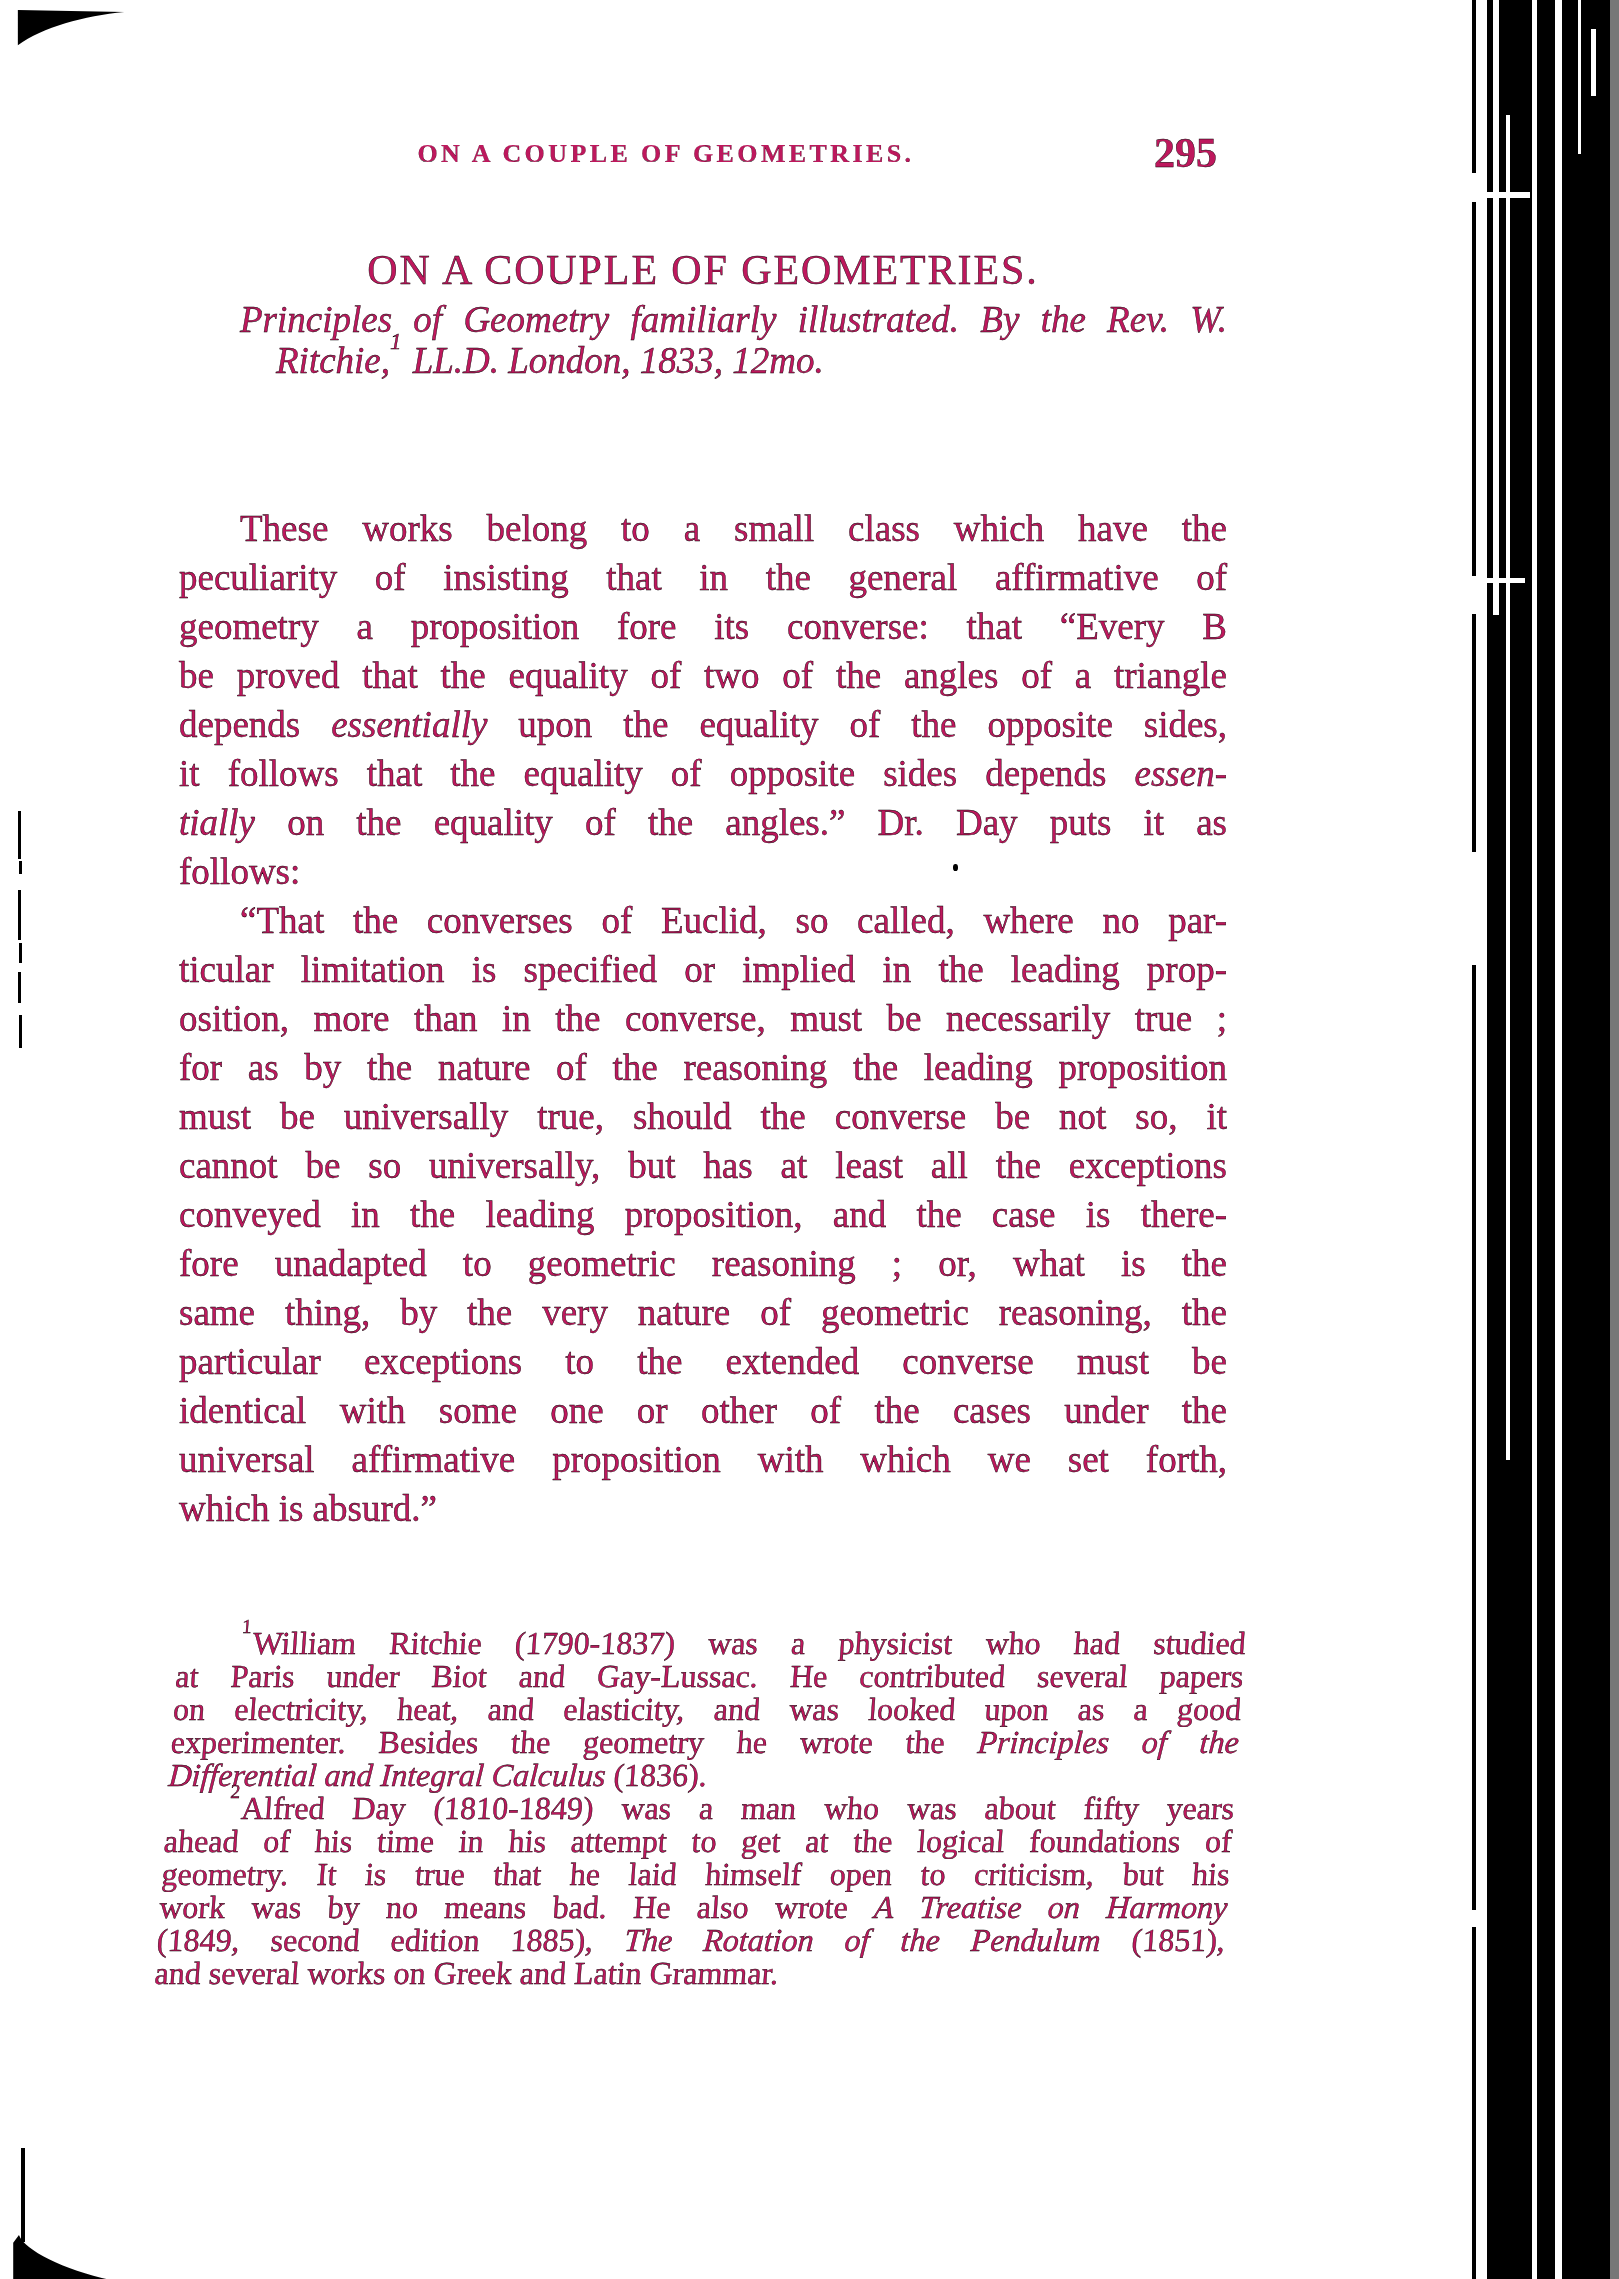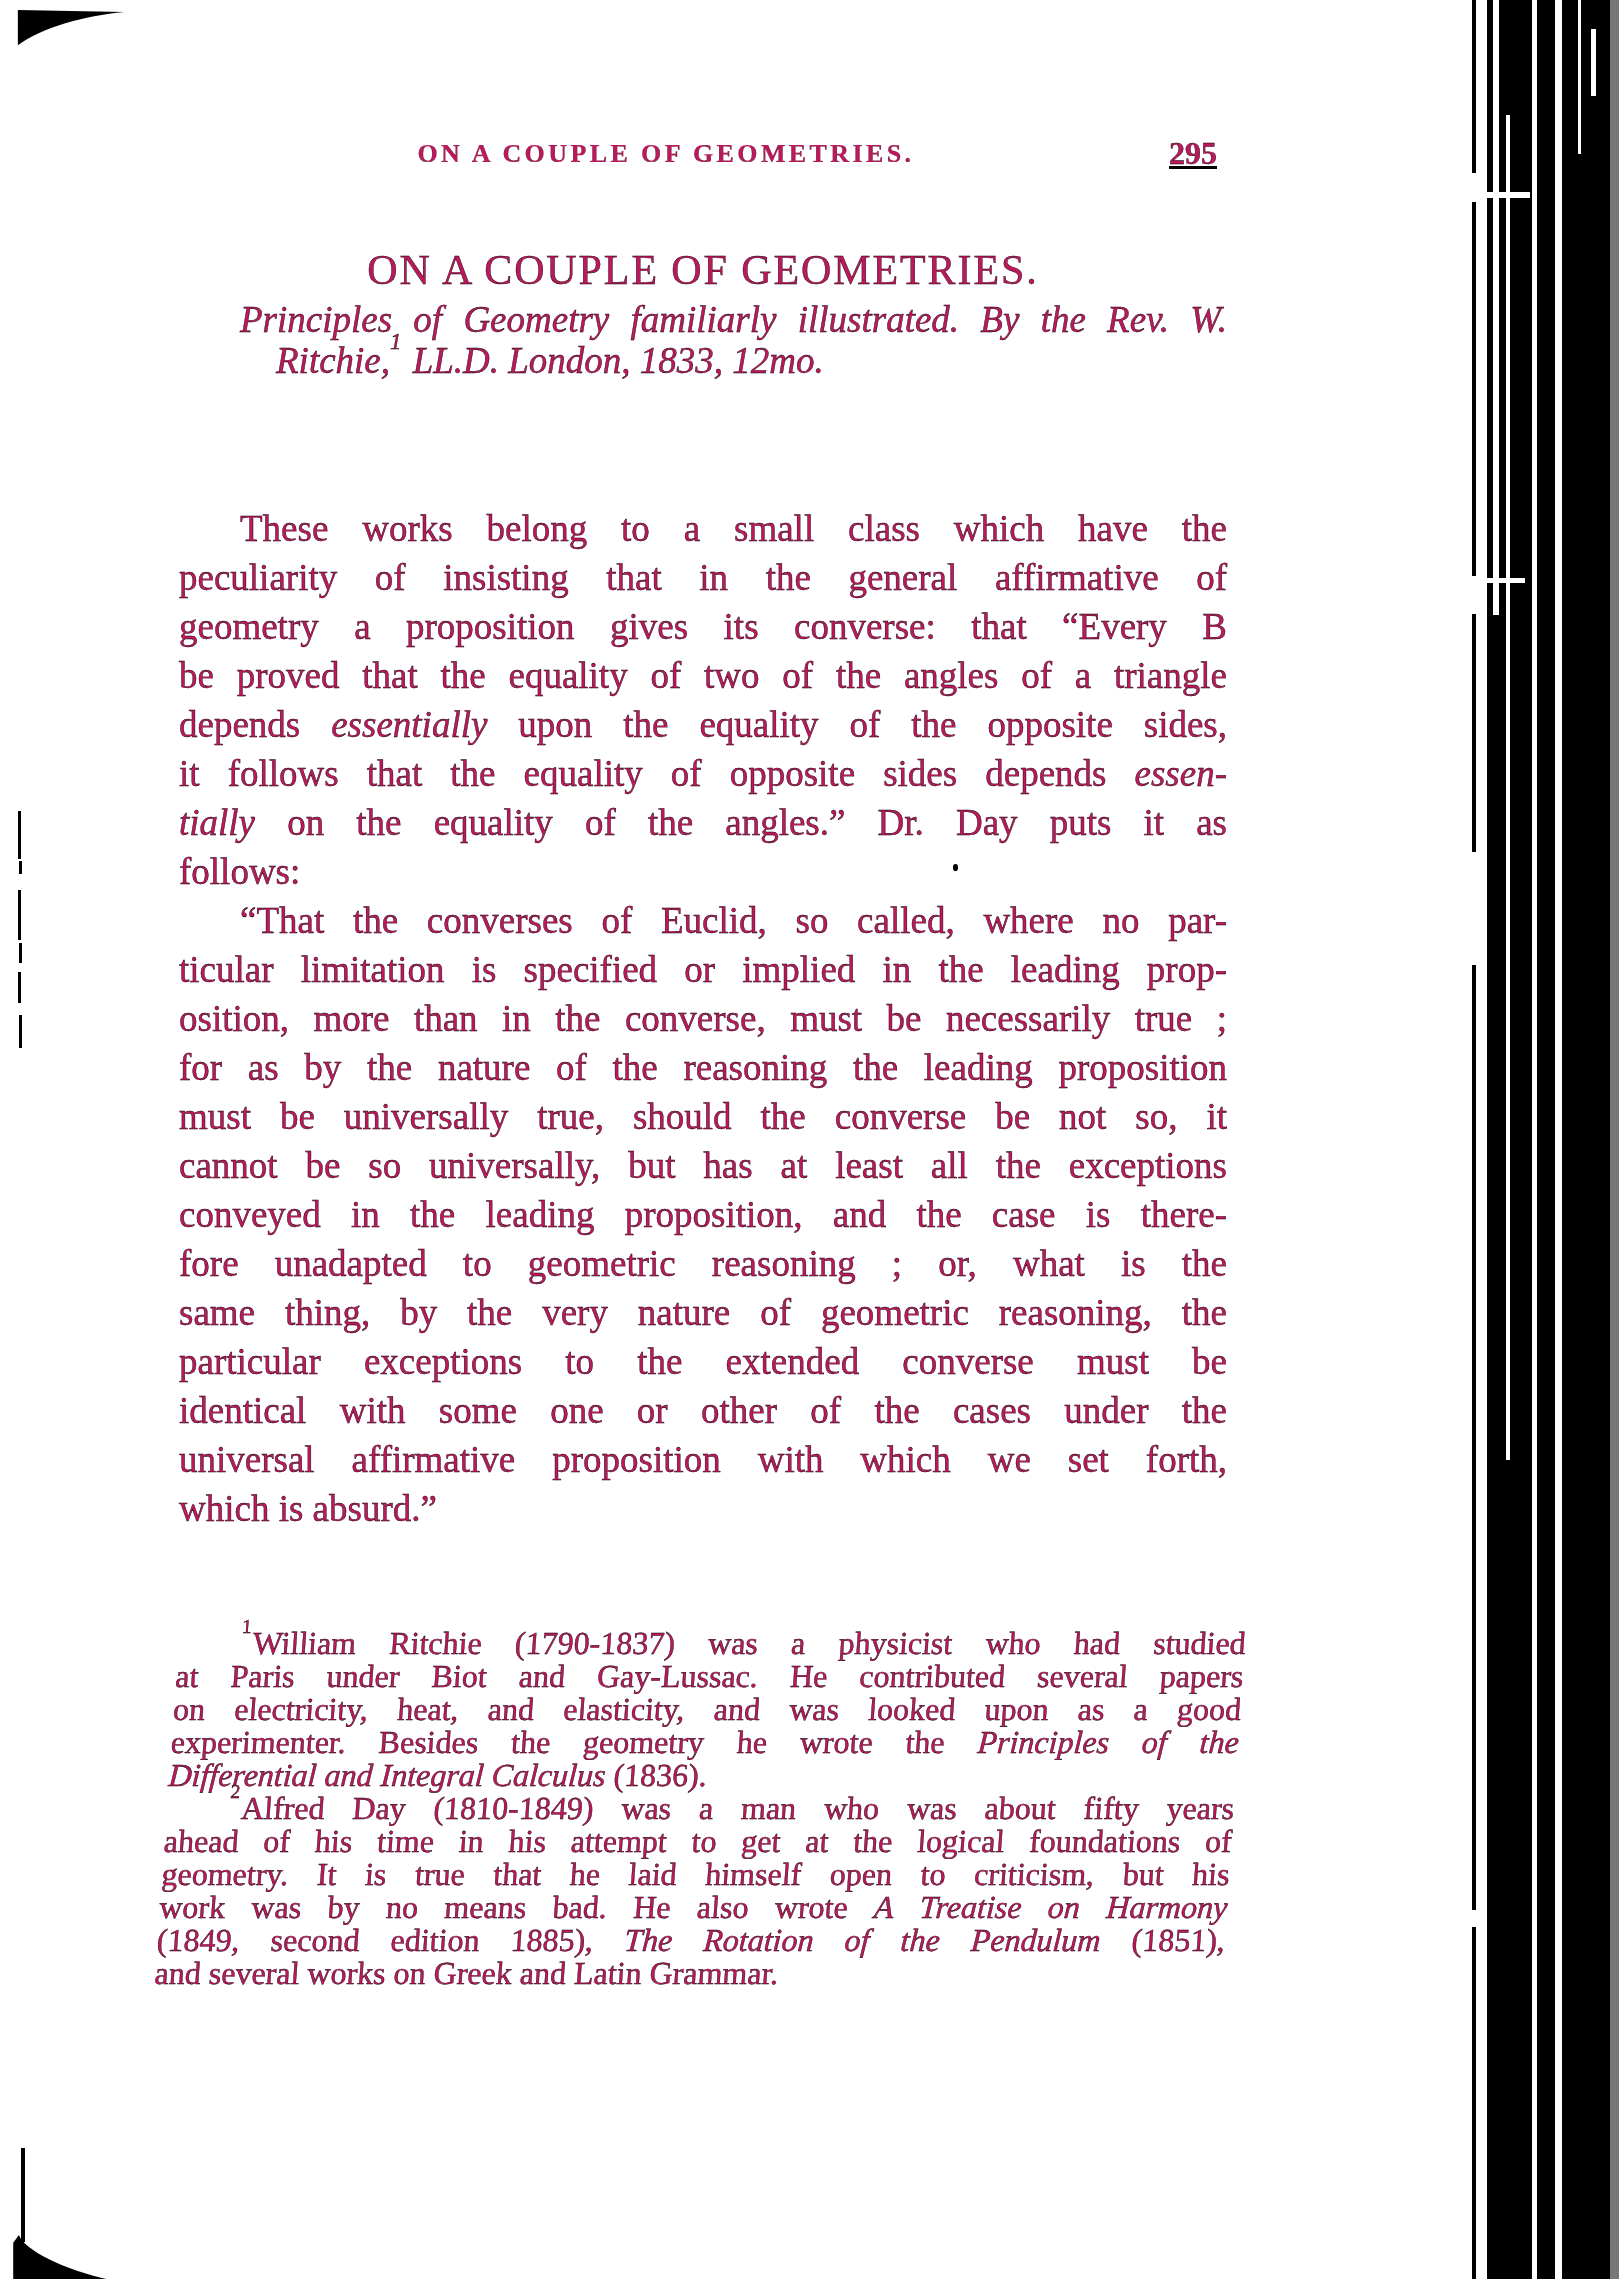--- a/index.html
+++ b/index.html
@@ -17,23 +17,22 @@
   .running-head{
     top:139px;left:142px;width:1048px;
     text-align:center;
     font-size:26px;line-height:29px;
     letter-spacing:3.4px;
     font-weight:bold;
     -webkit-text-stroke:0.2px #000;
   }
   .page-number{
     top:135px;right:393px;
-    font-size:32px;line-height:37px;
+    font-size:42px;line-height:37px;
     font-weight:bold;
-    text-decoration:underline;
   }
   
   .article-title{
     top:246px;left:179px;width:1048px;
     text-align:center;
     font-size:42px;line-height:48px;
     letter-spacing:1.9px;
   }
   
   .bibliography{
@@ -92,21 +91,21 @@
     <div>
         <div class="line">Principles of Geometry familiarly illustrated.  By the Rev. W.</div>
         <div class="line nj cont">Ritchie,<sup>1</sup> LL.D.  London, 1833, 12mo.</div>
       </div>
   </div>
 
   <div class="abs body-text">
     <div>
         <div class="line first">These works belong to a small class which have the</div>
         <div class="line">peculiarity of insisting that in the general affirmative of</div>
-        <div class="line">geometry a proposition gives its converse: that “Every B</div>
+        <div class="line">geometry a proposition fore its converse: that “Every B</div>
         <div class="line">be proved that the equality of two of the angles of a triangle</div>
         <div class="line">depends <i>essentially</i> upon the equality of the opposite sides,</div>
         <div class="line">it follows that the equality of opposite sides depends <i>essen-</i></div>
         <div class="line"><i>tially</i> on the equality of the angles.”  Dr. Day puts it as</div>
         <div class="line nj">follows:</div>
       </div>
     <div>
         <div class="line first">“That the converses of Euclid, so called, where no par-</div>
         <div class="line">ticular limitation is specified or implied in the leading prop-</div>
         <div class="line">osition, more than in the converse, must be necessarily true ;</div>

